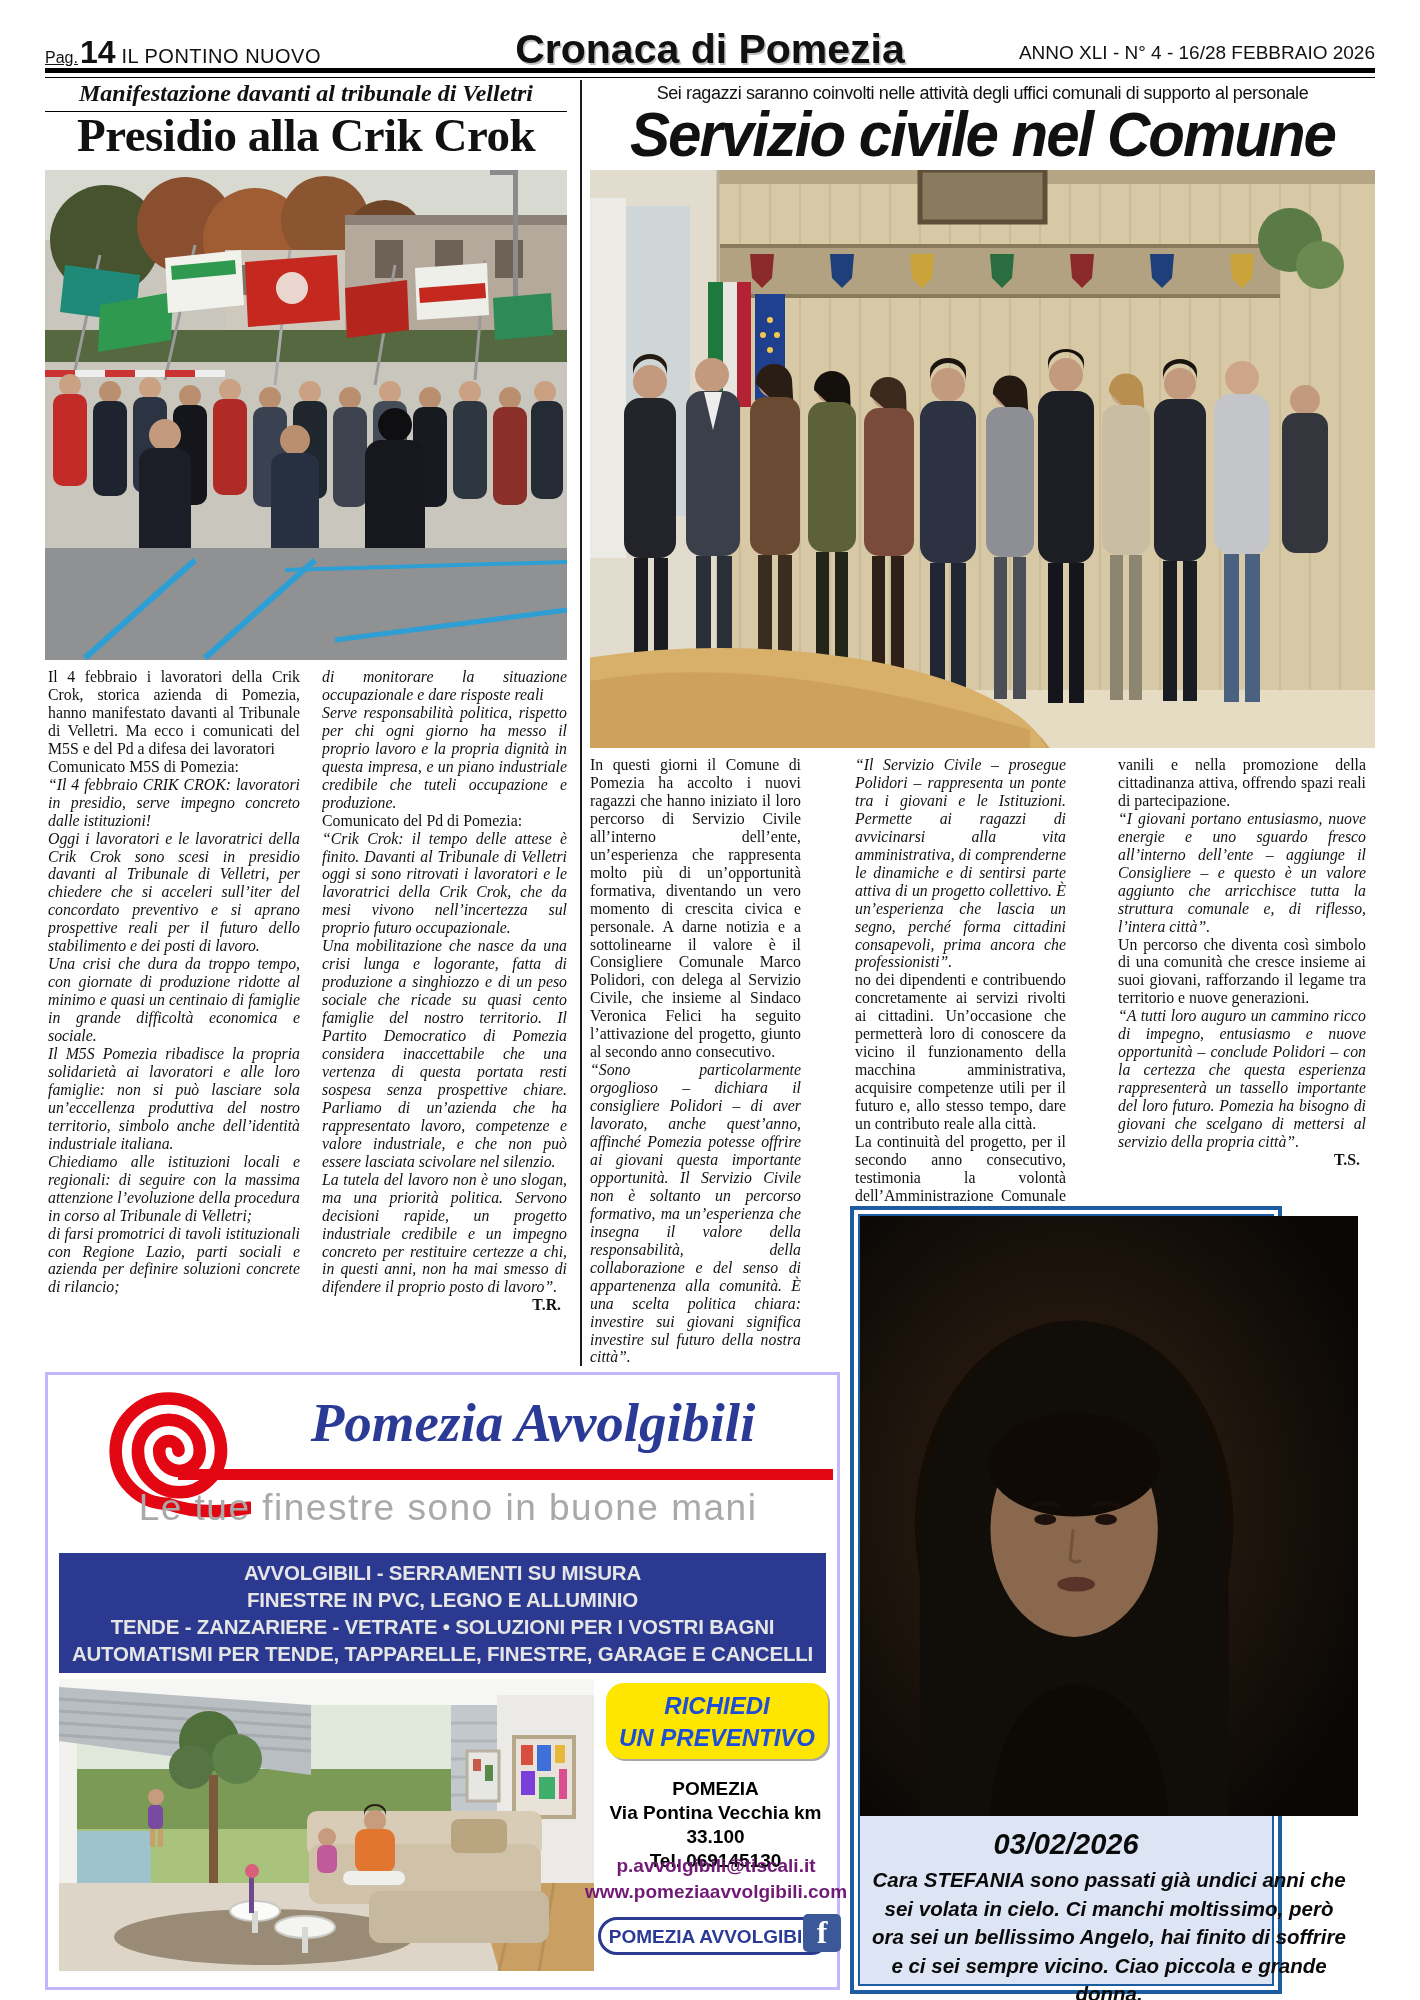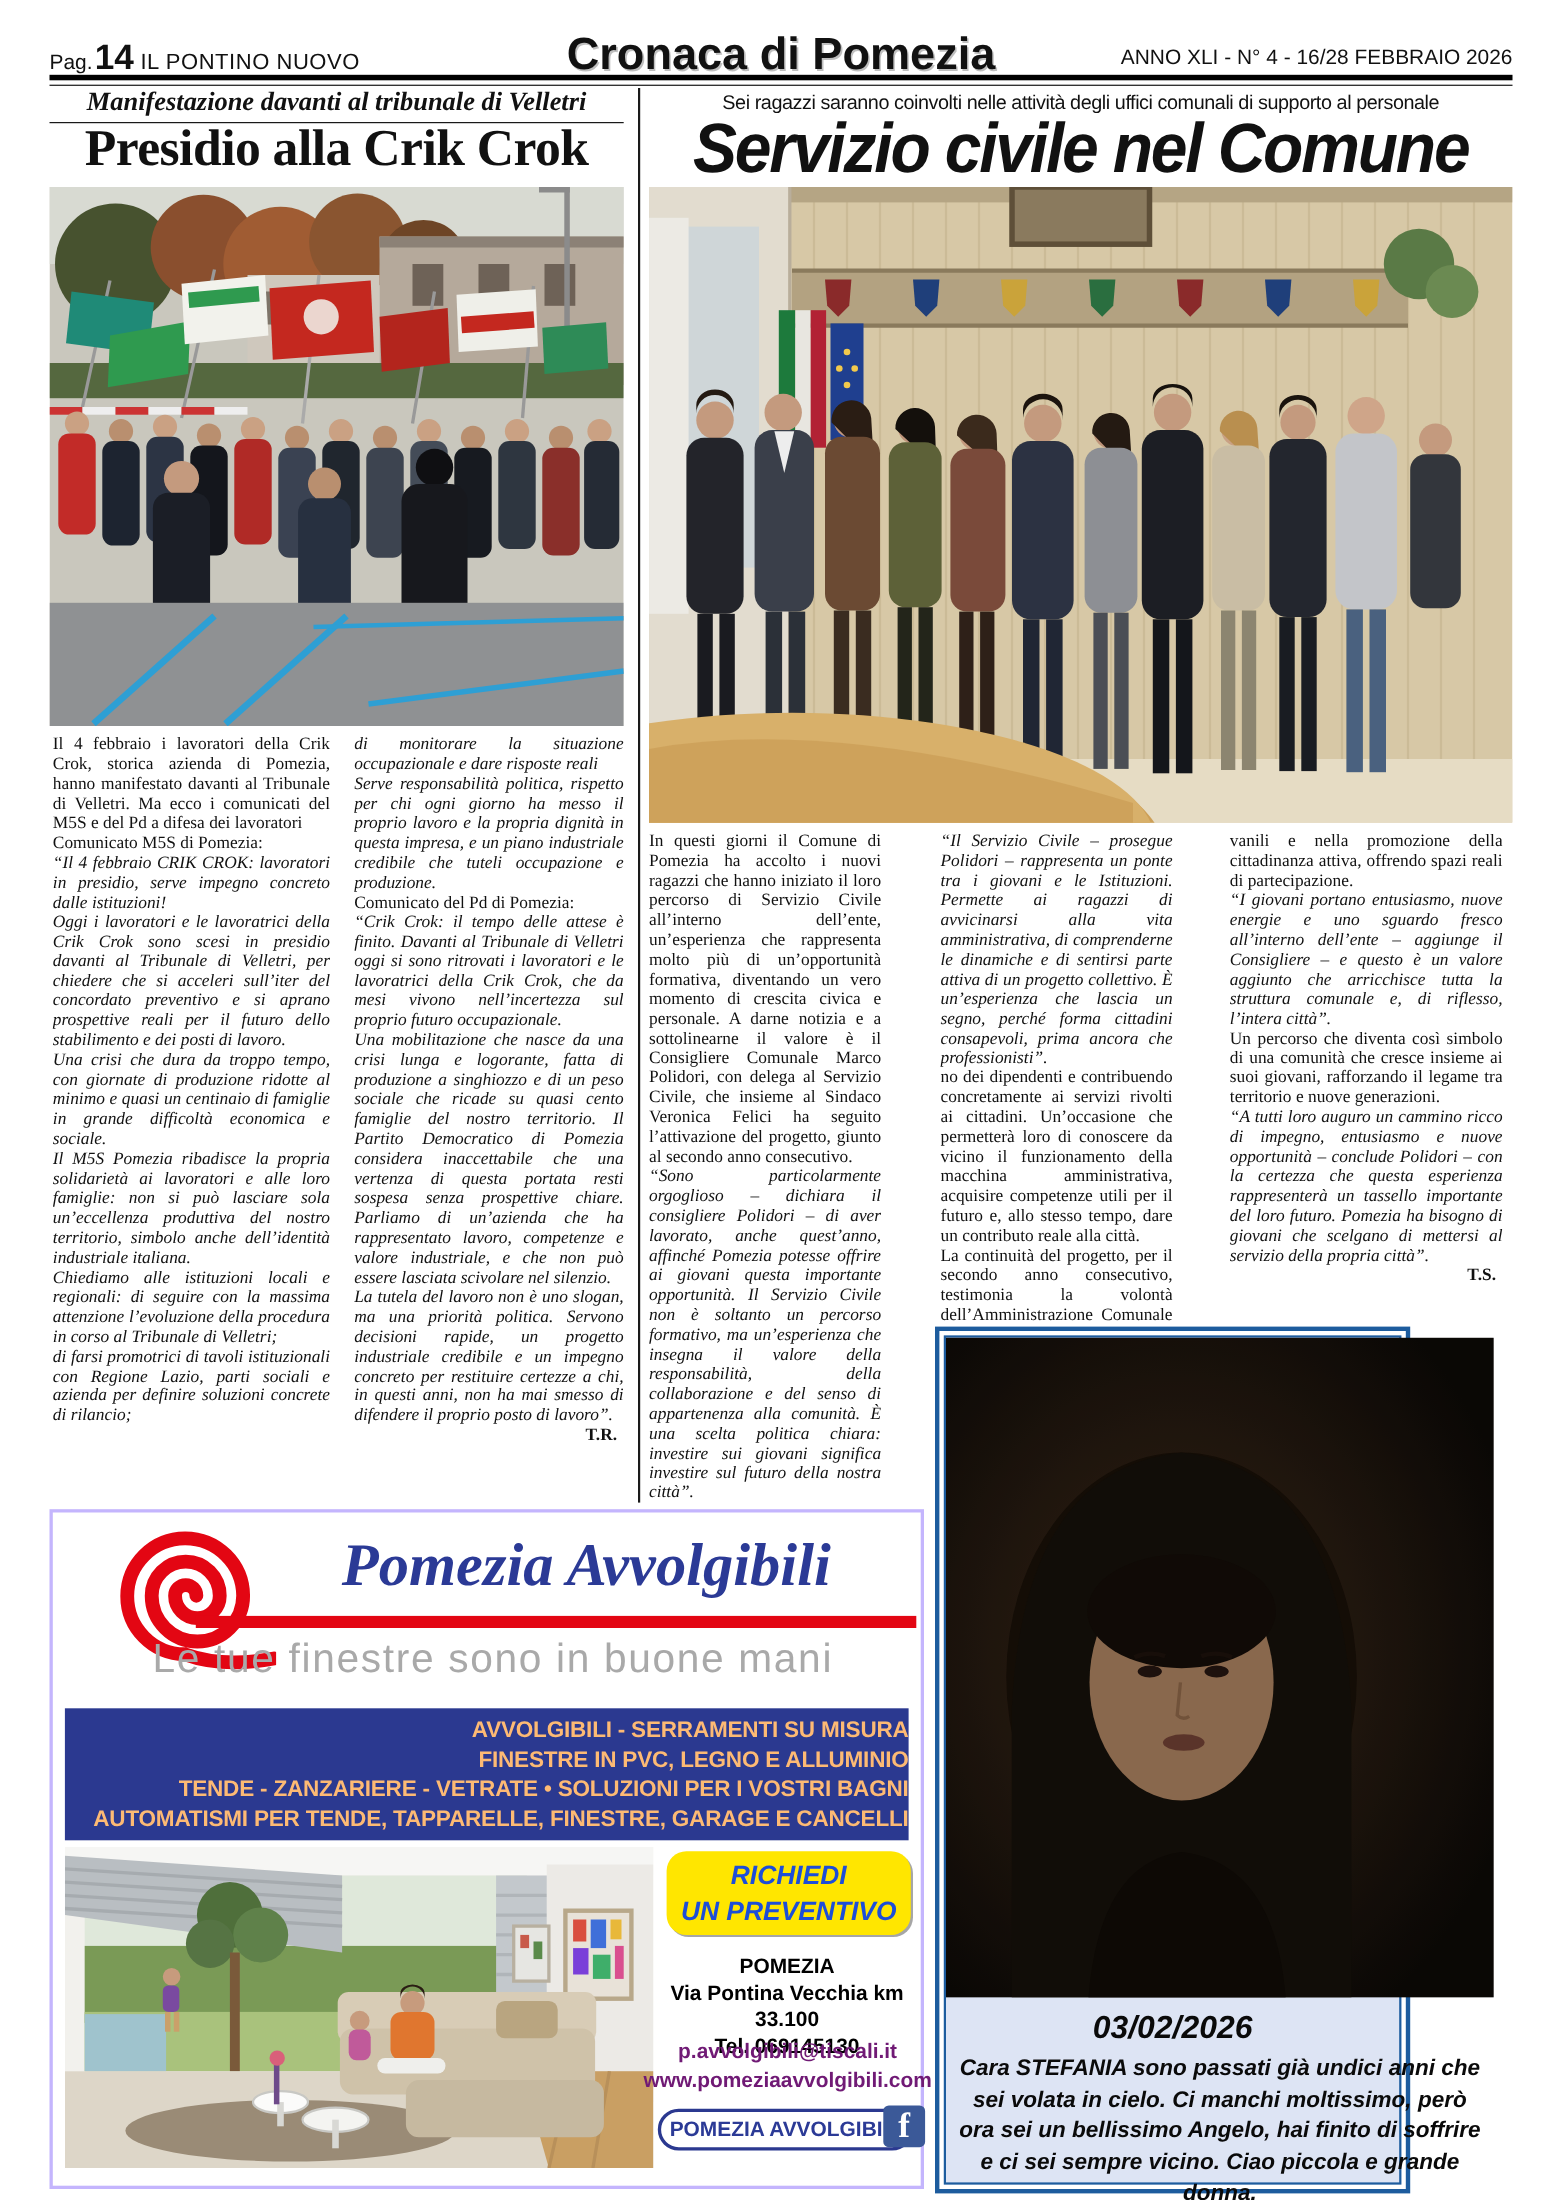--- a/index.html
+++ b/index.html
@@ -2,21 +2,21 @@
 <html><head>
 <meta charset="utf-8">
 <style>
   html,body{margin:0;padding:0;background:#e8e8e8;}
   .page{position:relative;width:1420px;height:2000px;background:#ffffff;overflow:hidden;
         font-family:"Liberation Serif", serif;color:#111;}
   .abs{position:absolute;}
 
   
   .hdr-left{left:45px;top:34px;white-space:nowrap;font-family:"Liberation Sans",sans-serif;}
-  .hdr-pag{font-size:19px;}
+  .hdr-pag{font-size:16px;text-decoration:underline;}
   .hdr-num{font-size:32px;font-weight:700;margin:0 6px 0 2px;}
   .hdr-masthead{font-size:20px;letter-spacing:0.5px;}
   .hdr-center{left:430px;top:26px;width:560px;text-align:center;
       font-family:"Liberation Sans",sans-serif;font-size:41px;font-weight:700;
       text-shadow:1.5px 1.5px 0 rgba(0,0,0,.25);}
   .hdr-right{right:45px;top:42px;font-family:"Liberation Sans",sans-serif;font-size:19px;}
   .hdr-bar{left:45px;top:68px;width:1330px;height:5px;background:#000;}
   .hdr-line{left:45px;top:77px;width:1330px;height:1px;background:#000;}
 
   
@@ -53,22 +53,22 @@
   
   .ad-box{left:45px;top:1372px;width:795px;height:618px;background:#fff;
           border:3px solid #c4b5fd;box-sizing:border-box;}
   .ad-brand{left:185px;top:16px;width:600px;text-align:center;color:#2b3a96;
       font-size:55px;font-weight:700;font-style:italic;font-family:"Liberation Serif",serif;}
   .ad-redbar{left:130px;top:94px;width:655px;height:11px;background:#e30613;}
   .ad-tagline{left:30px;top:112px;width:740px;text-align:center;color:#a9a9a9;
       font-family:"Liberation Sans",sans-serif;font-size:37px;letter-spacing:1.5px;}
   .ad-banner{left:11px;top:178px;width:767px;height:114px;background:#2b3990;
       padding-top:6px;box-sizing:content-box;}
-  .ad-banner .para{color:#fdba74;font-family:"Liberation Sans",sans-serif;font-weight:700;
-      text-align:right;font-size:20.5px;line-height:27px;letter-spacing:-0.2px;}
+  .ad-banner .para{color:#e5e5e5;font-family:"Liberation Sans",sans-serif;font-weight:700;
+      text-align:center;font-size:20.5px;line-height:27px;letter-spacing:-0.2px;}
   .ad-photo{left:11px;top:304px;width:535px;height:292px;}
   .ad-cta{left:558px;top:308px;width:222px;height:76px;background:#ffe600;border-radius:18px;
       box-shadow:2px 2px 0 rgba(0,0,0,.35);text-align:center;color:#1d4ed8;
       font-family:"Liberation Sans",sans-serif;font-weight:700;font-style:italic;
       font-size:24px;line-height:32px;padding-top:7px;box-sizing:border-box;}
   .ad-contact{left:540px;top:402px;width:255px;text-align:center;color:#000;
       font-family:"Liberation Sans",sans-serif;font-weight:700;font-size:19px;line-height:24px;}
   .ad-web{left:528px;top:478px;width:280px;text-align:center;color:#701a75;
       font-family:"Liberation Sans",sans-serif;font-weight:700;font-size:19px;line-height:26px;}
   .ad-fb{left:550px;top:542px;width:232px;height:38px;border:3px solid #2b3990;border-radius:19px;

